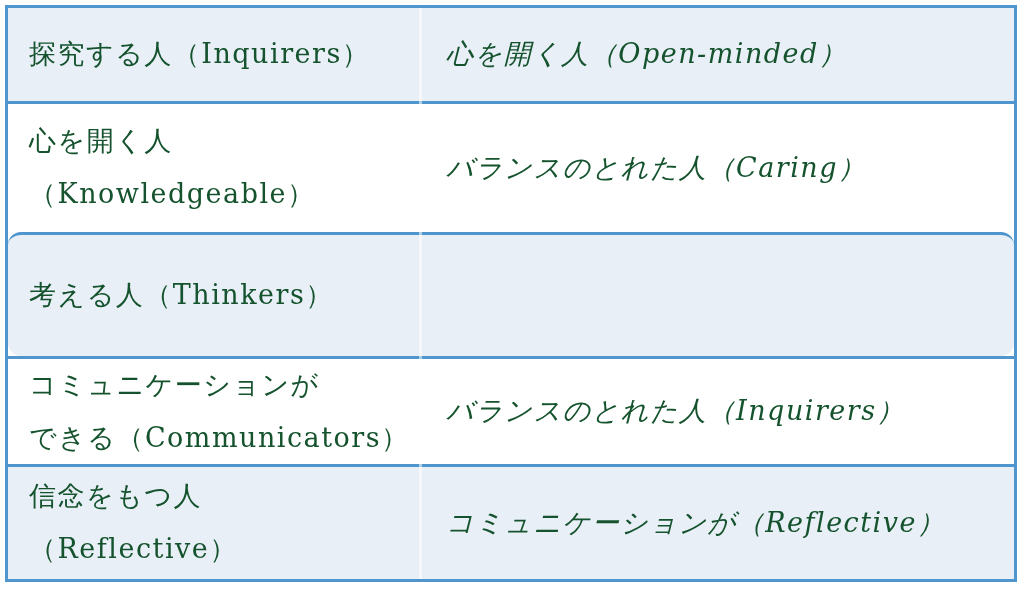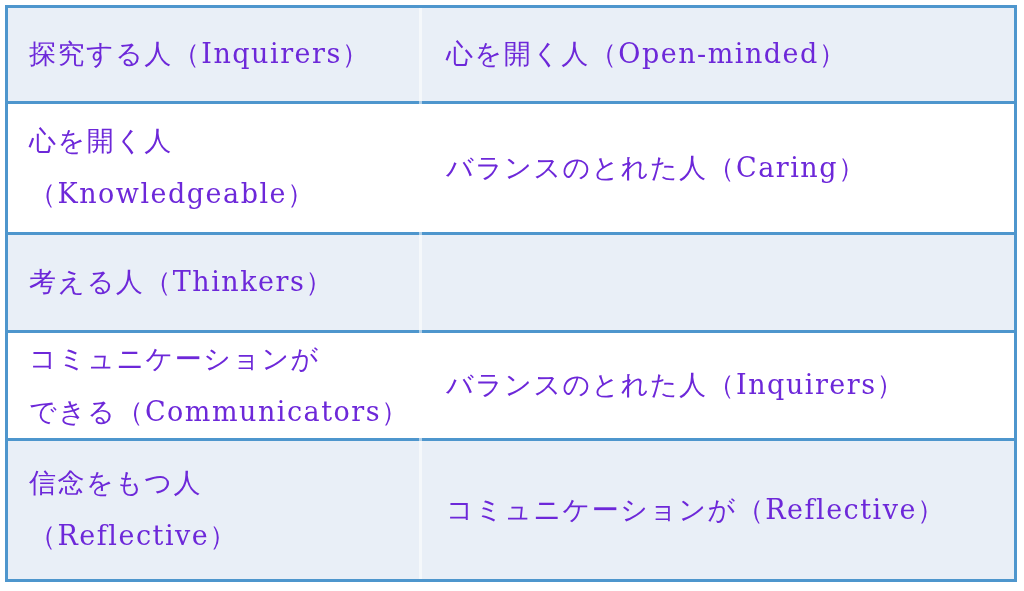--- a/index.html
+++ b/index.html
@@ -30,43 +30,44 @@
     box-sizing: border-box;
     align-items: stretch;
   }
   .row + .row { border-top: 3px solid #4e96cd; }
 
   .row.band  { background: #e9eff7; }
   .row.plain { background: #ffffff; }
 
   .r1 { height: 93px; }
   .r2 { height: 131px; }
-  .r3 { height: 98px; }
+  .r3 { height: 124px; border-radius: 13px; }
   .r4 { height: 108px; }
   .r5 { flex: 1; }
 
   .cell {
     display: flex;
     align-items: center;
     box-sizing: border-box;
-    color: #6d28d9;
+    color: #14532d;
     font-size: 27px;
     letter-spacing: 1.5px;
     line-height: 1.95;
     white-space: pre-line;
   }
   .cell.left {
     width: 414px;
     padding-left: 21px;
     padding-right: 8px;
   }
   .cell.right {
     flex: 1;
     padding-left: 24px;
     padding-right: 12px;
+    font-style: italic;
   }
 
   
   .col-divider {
     position: absolute;
     left: 411px;
     top: 0;
     bottom: 0;
     width: 3px;
     background: rgba(255, 255, 255, 0.55);

